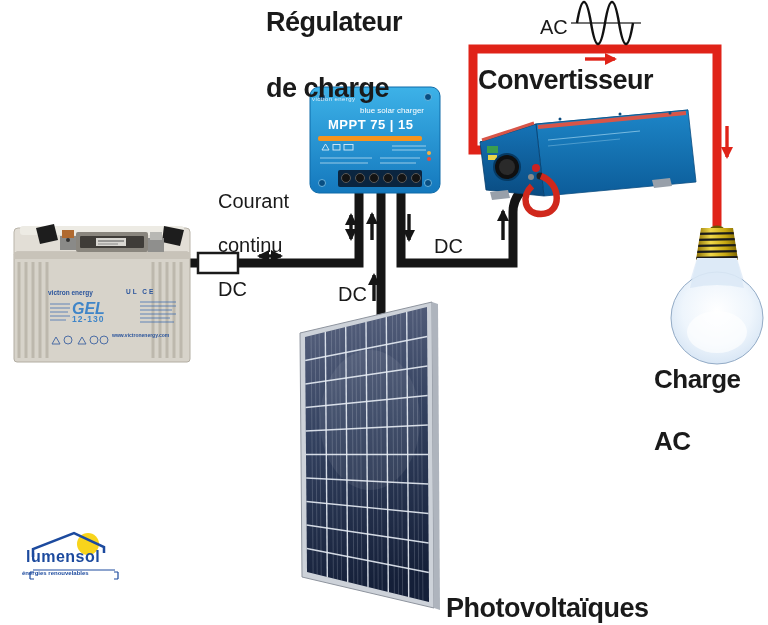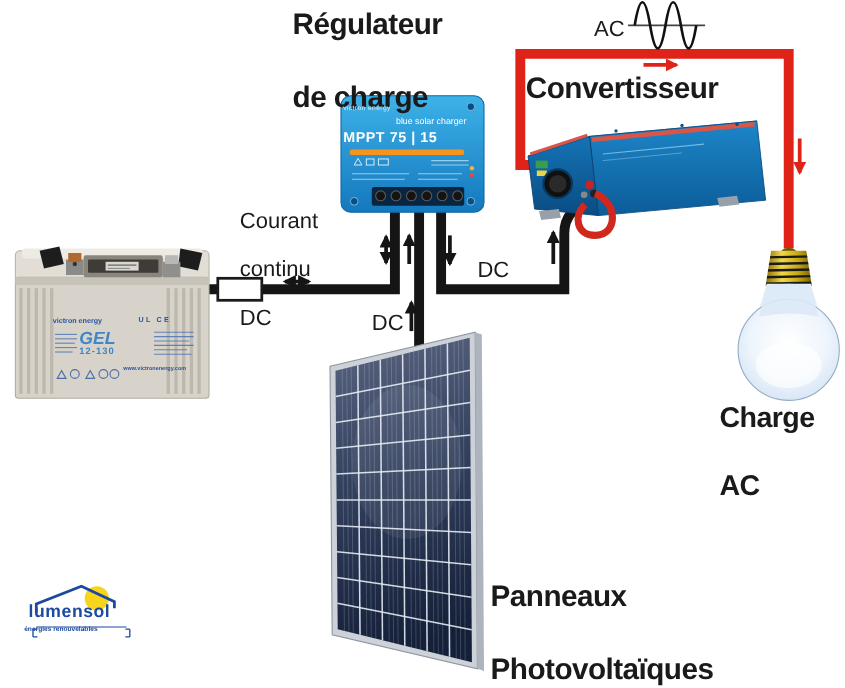--- a/index.html
+++ b/index.html
@@ -13,21 +13,21 @@
   .t-conv{left:478px;top:64px;width:212px;}
   .t-bat{left:38px;top:372px;width:142px;font-size:26px;}
   .t-pan{left:446px;top:526px;width:245px;}
   .t-load{left:654px;top:364px;width:124px;font-size:26px;line-height:31px;}
   .t-ac{left:540px;top:16px;width:34px;}
   .t-cour{left:218px;top:190px;width:104px;}
   .t-dcpv{left:338px;top:283px;width:34px;}
   .t-dcload{left:434px;top:235px;width:36px;}
   .m-brand{left:312px;top:96px;width:126px;font-size:6px;letter-spacing:0.4px;color:#d8eefb;}
   .m-prod{left:312px;top:106px;width:122px;font-size:8px;font-weight:normal;color:#ffffff;margin-left:48px;}
-  .m-model{left:312px;top:117px;width:148px;font-size:13px;font-weight:bold;color:#ffffff;letter-spacing:0.5px;}
+  .m-model{left:328px;top:117px;width:148px;font-size:13px;font-weight:bold;color:#ffffff;letter-spacing:0.5px;}
   .b-brand{left:48px;top:289px;width:90px;font-size:6.5px;font-weight:bold;color:#2a549c;}
   .b-certs{left:126px;top:288px;width:46px;font-size:6.5px;font-weight:bold;color:#2a549c;letter-spacing:2px;}
   .b-gel{left:72px;top:300px;width:64px;font-size:16px;font-weight:bold;font-style:italic;color:#3f85c8;}
   .b-model{left:72px;top:314px;width:64px;font-size:8.5px;font-weight:bold;color:#3f85c8;letter-spacing:1px;}
   .b-web{left:112px;top:332px;width:76px;font-size:5px;font-weight:bold;color:#2a549c;}
   .lum-name{left:26px;top:548px;width:96px;font-size:16px;font-weight:bold;color:#1c4a9e;letter-spacing:0.5px;}
   .lum-tag{left:22px;top:570px;width:104px;font-size:6px;font-weight:bold;color:#1c4a9e;}
 </style>
 </head>
 <body>
@@ -297,21 +297,21 @@
 <div class="lbl mid t-ac">AC</div>
 
 <div class="lbl mid t-cour"><span>Courant</span><br>
 <span>continu</span><br>
 <span>DC</span></div>
 
 <div class="lbl mid t-dcpv">DC</div>
 <div class="lbl mid t-dcload">DC</div>
 
 
-<div class="lbl big t-pan"><span>Panneaux</span><br>
+<div class="lbl big t-pan"><br>
 <span>Photovoltaïques</span></div>
 
 <div class="lbl big t-load"><span>Charge</span><br>
 <span>AC</span></div>
 
 <div class="lbl m-brand">victron energy</div>
 <div class="lbl m-prod">blue solar charger</div>
 <div class="lbl m-model">MPPT 75 | 15</div>
 
 <div class="lbl b-brand">victron energy</div>

